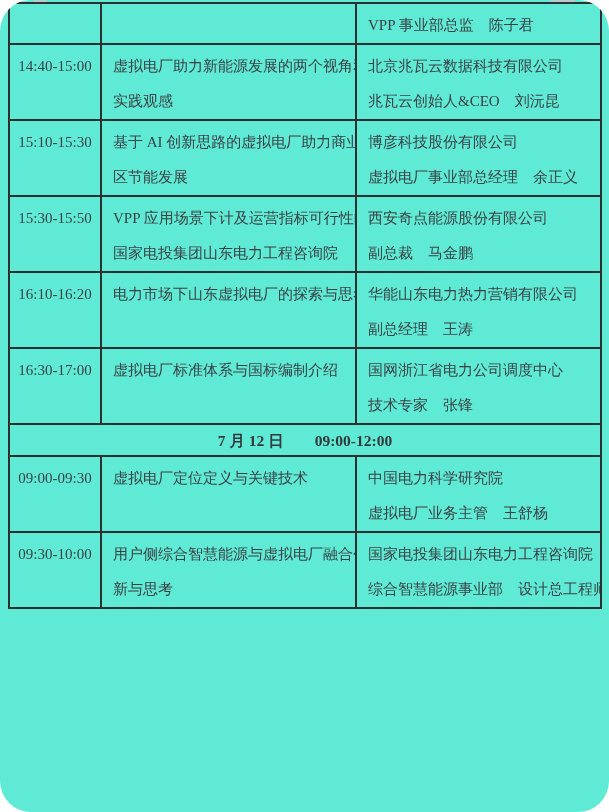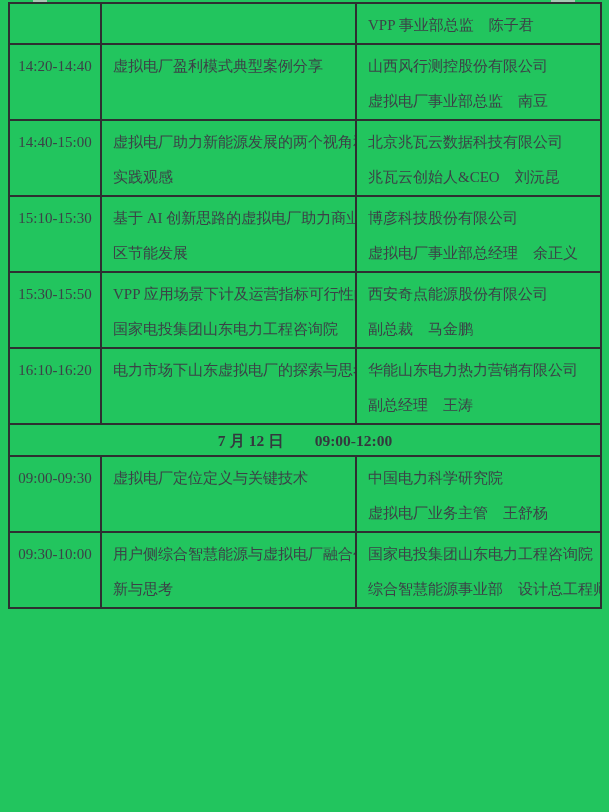--- a/index.html
+++ b/index.html
@@ -3,21 +3,21 @@
 <meta charset="utf-8">
 <style>
   html,body{margin:0;padding:0;}
   body{
     width:609px;height:812px;
     background:#ffffff;
     font-family:"Liberation Serif","DejaVu Serif",serif;
   }
   .page{
     position:relative;width:609px;height:812px;
-    background:#22c55e;overflow:hidden;
+    background:#5eead4;overflow:hidden;border-radius:31px;
   }
   .artifact{
     position:absolute;top:0;height:3px;background:#c8c8c8;opacity:.8;
   }
   .artifact.left{left:33px;width:14px;}
   .artifact.right{left:551px;width:24px;}
   table.agenda{
     position:absolute;left:8px;top:2px;width:592px;
     border-collapse:collapse;table-layout:fixed;
   }
@@ -65,32 +65,20 @@
 
     <tbody>
         <tr class="h-cont">
       <td class="time-cell pad"></td>
       <td class="topic-cell pad"></td>
       <td class="org-cell pad">
         <div class="line">VPP 事业部总监　陈子君</div>
       </td>
     </tr>
 
-    <tr class="h-session">
-      <td class="time-cell pad">
-        <div class="line">14:20-14:40</div>
-      </td>
-      <td class="topic-cell pad">
-        <div class="line">虚拟电厂盈利模式典型案例分享</div>
-      </td>
-      <td class="org-cell pad">
-        <div class="line">山西风行测控股份有限公司</div>
-        <div class="line">虚拟电厂事业部总监　南豆</div>
-      </td>
-    </tr>
 
     <tr class="h-session">
       <td class="time-cell pad">
         <div class="line">14:40-15:00</div>
       </td>
       <td class="topic-cell pad">
         <div class="line">虚拟电厂助力新能源发展的两个视角和</div>
         <div class="line">实践观感</div>
       </td>
       <td class="org-cell pad">
@@ -135,20 +123,32 @@
       </td>
       <td class="topic-cell pad">
         <div class="line">电力市场下山东虚拟电厂的探索与思考</div>
       </td>
       <td class="org-cell pad">
         <div class="line">华能山东电力热力营销有限公司</div>
         <div class="line">副总经理　王涛</div>
       </td>
     </tr>
 
+    <tr class="h-session">
+      <td class="time-cell pad">
+        <div class="line">16:30-17:00</div>
+      </td>
+      <td class="topic-cell pad">
+        <div class="line">虚拟电厂标准体系与国标编制介绍</div>
+      </td>
+      <td class="org-cell pad">
+        <div class="line">国网浙江省电力公司调度中心</div>
+        <div class="line">技术专家　张锋</div>
+      </td>
+    </tr>
 
 
     <tr class="h-slim">
       <td class="center-cell pad" colspan="3">
         <div class="line">7 月 12 日　　09:00-12:00</div>
       </td>
     </tr>
 
     <tr class="h-session">
       <td class="time-cell pad">

